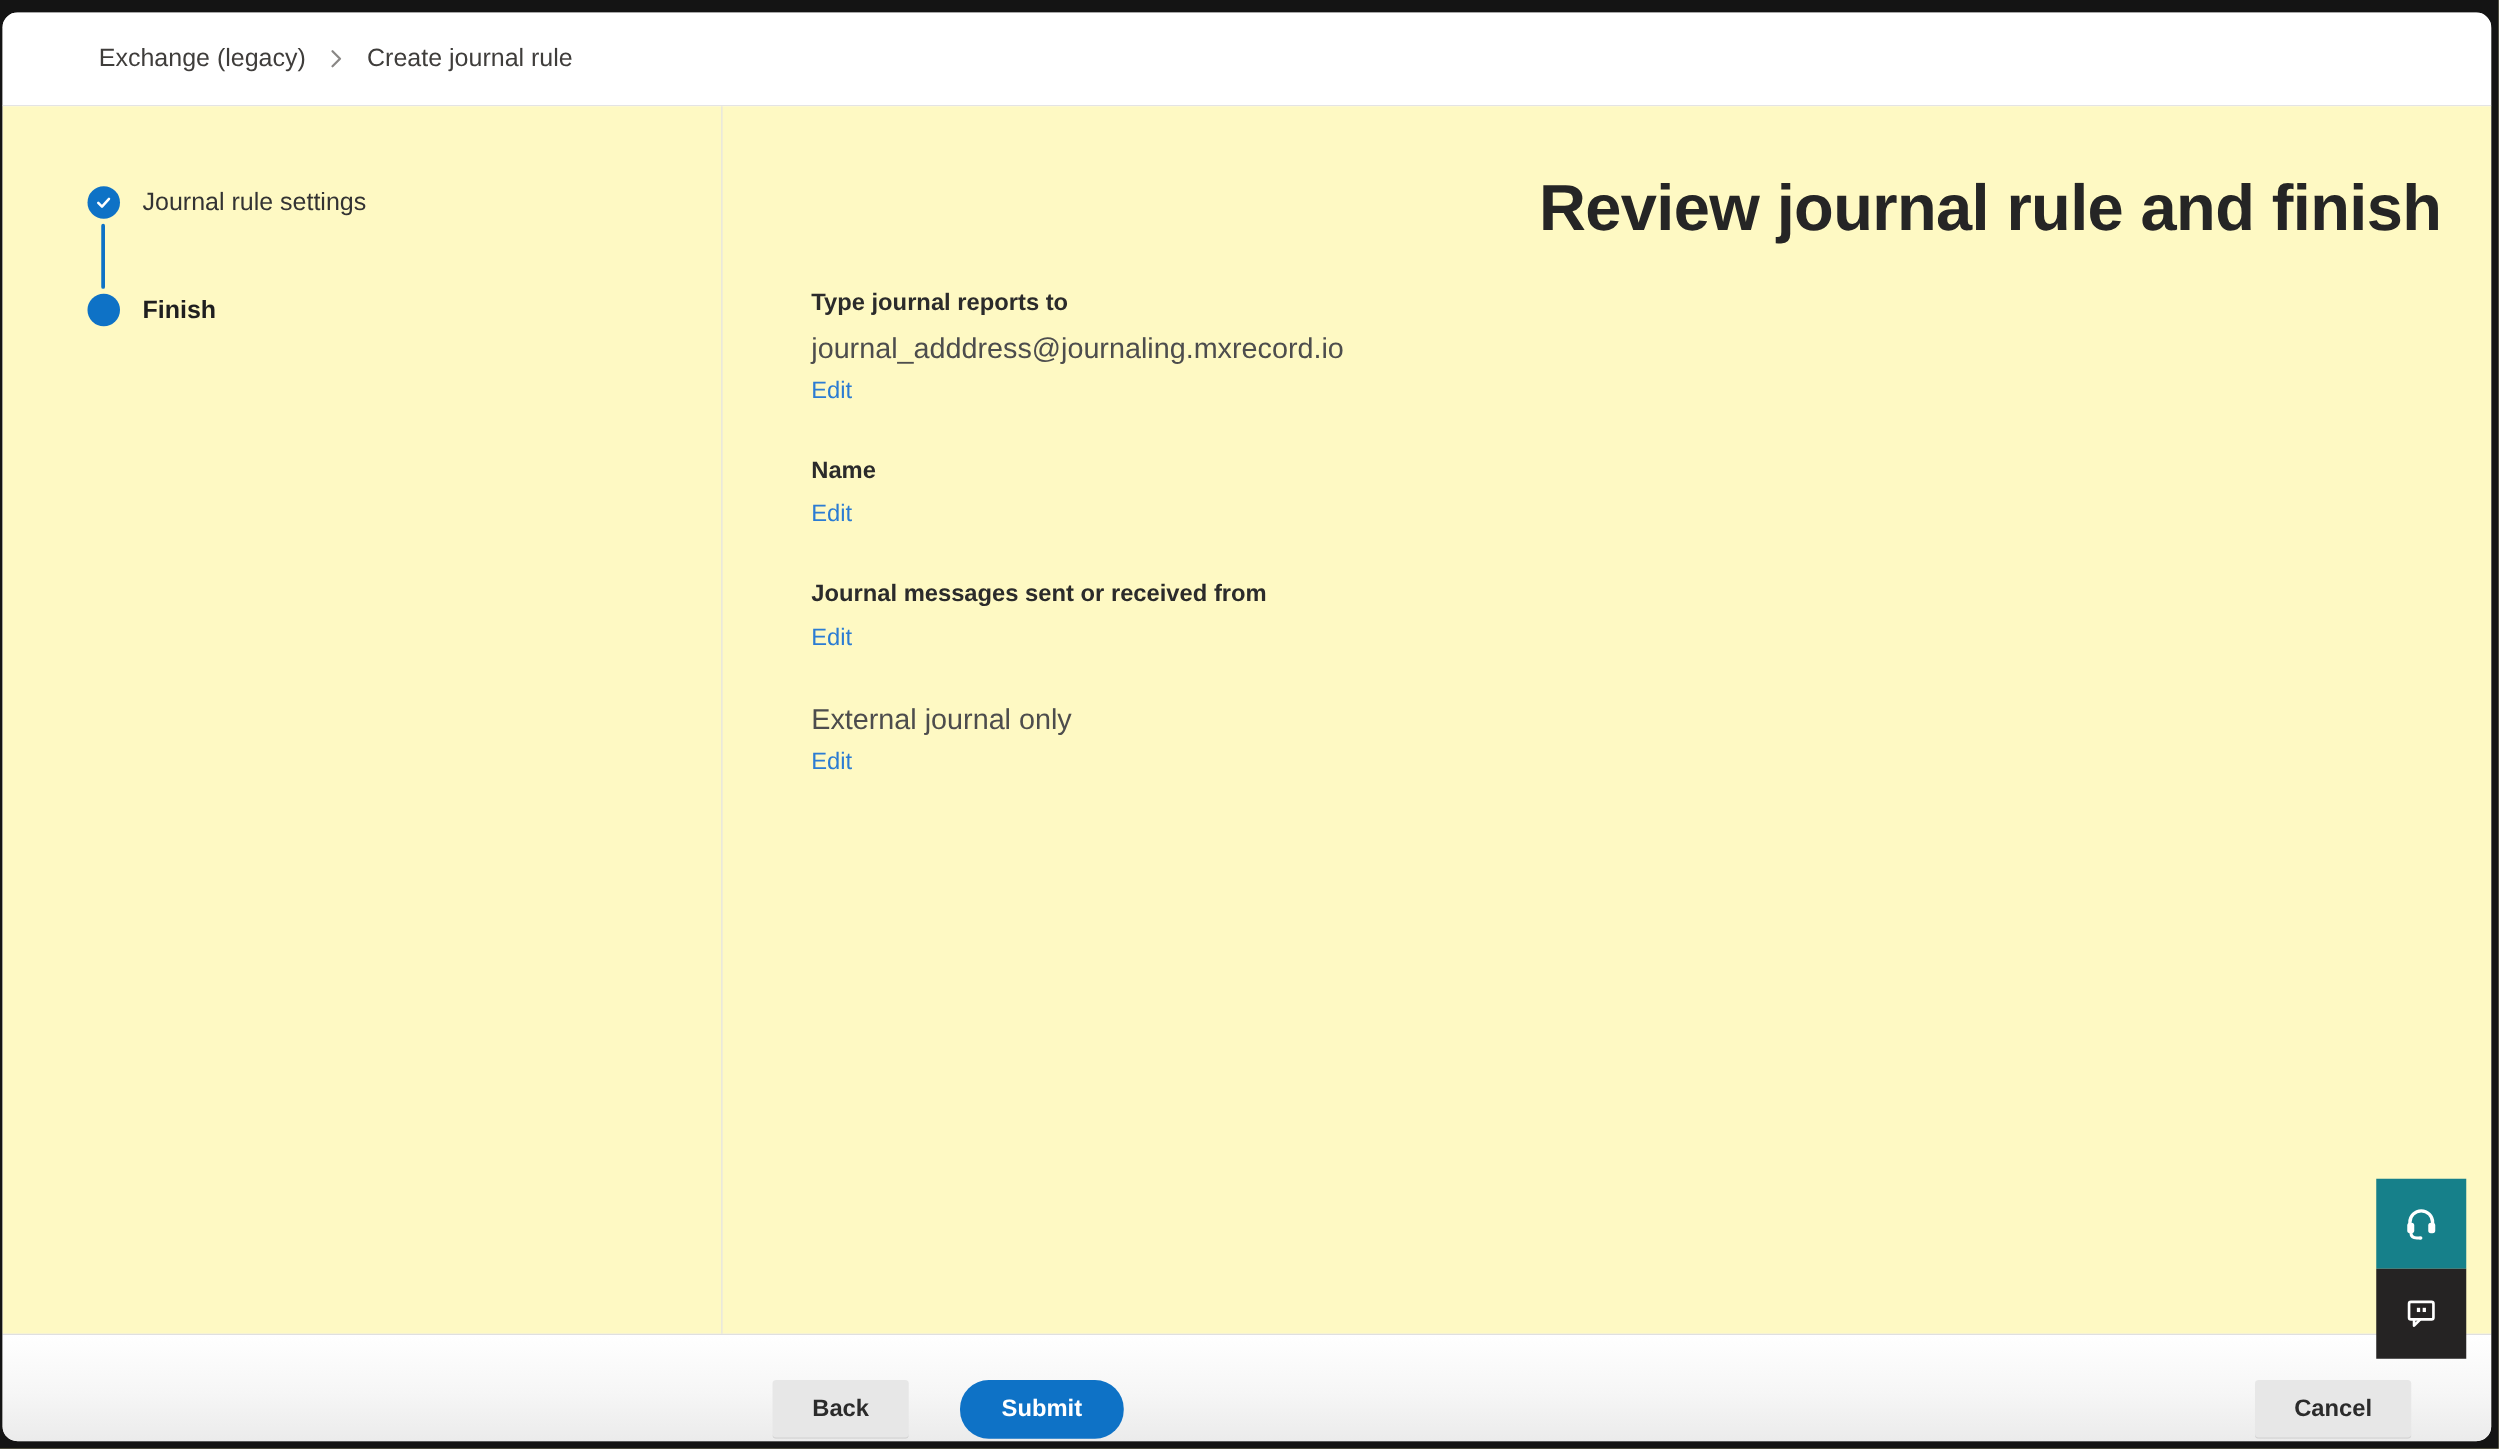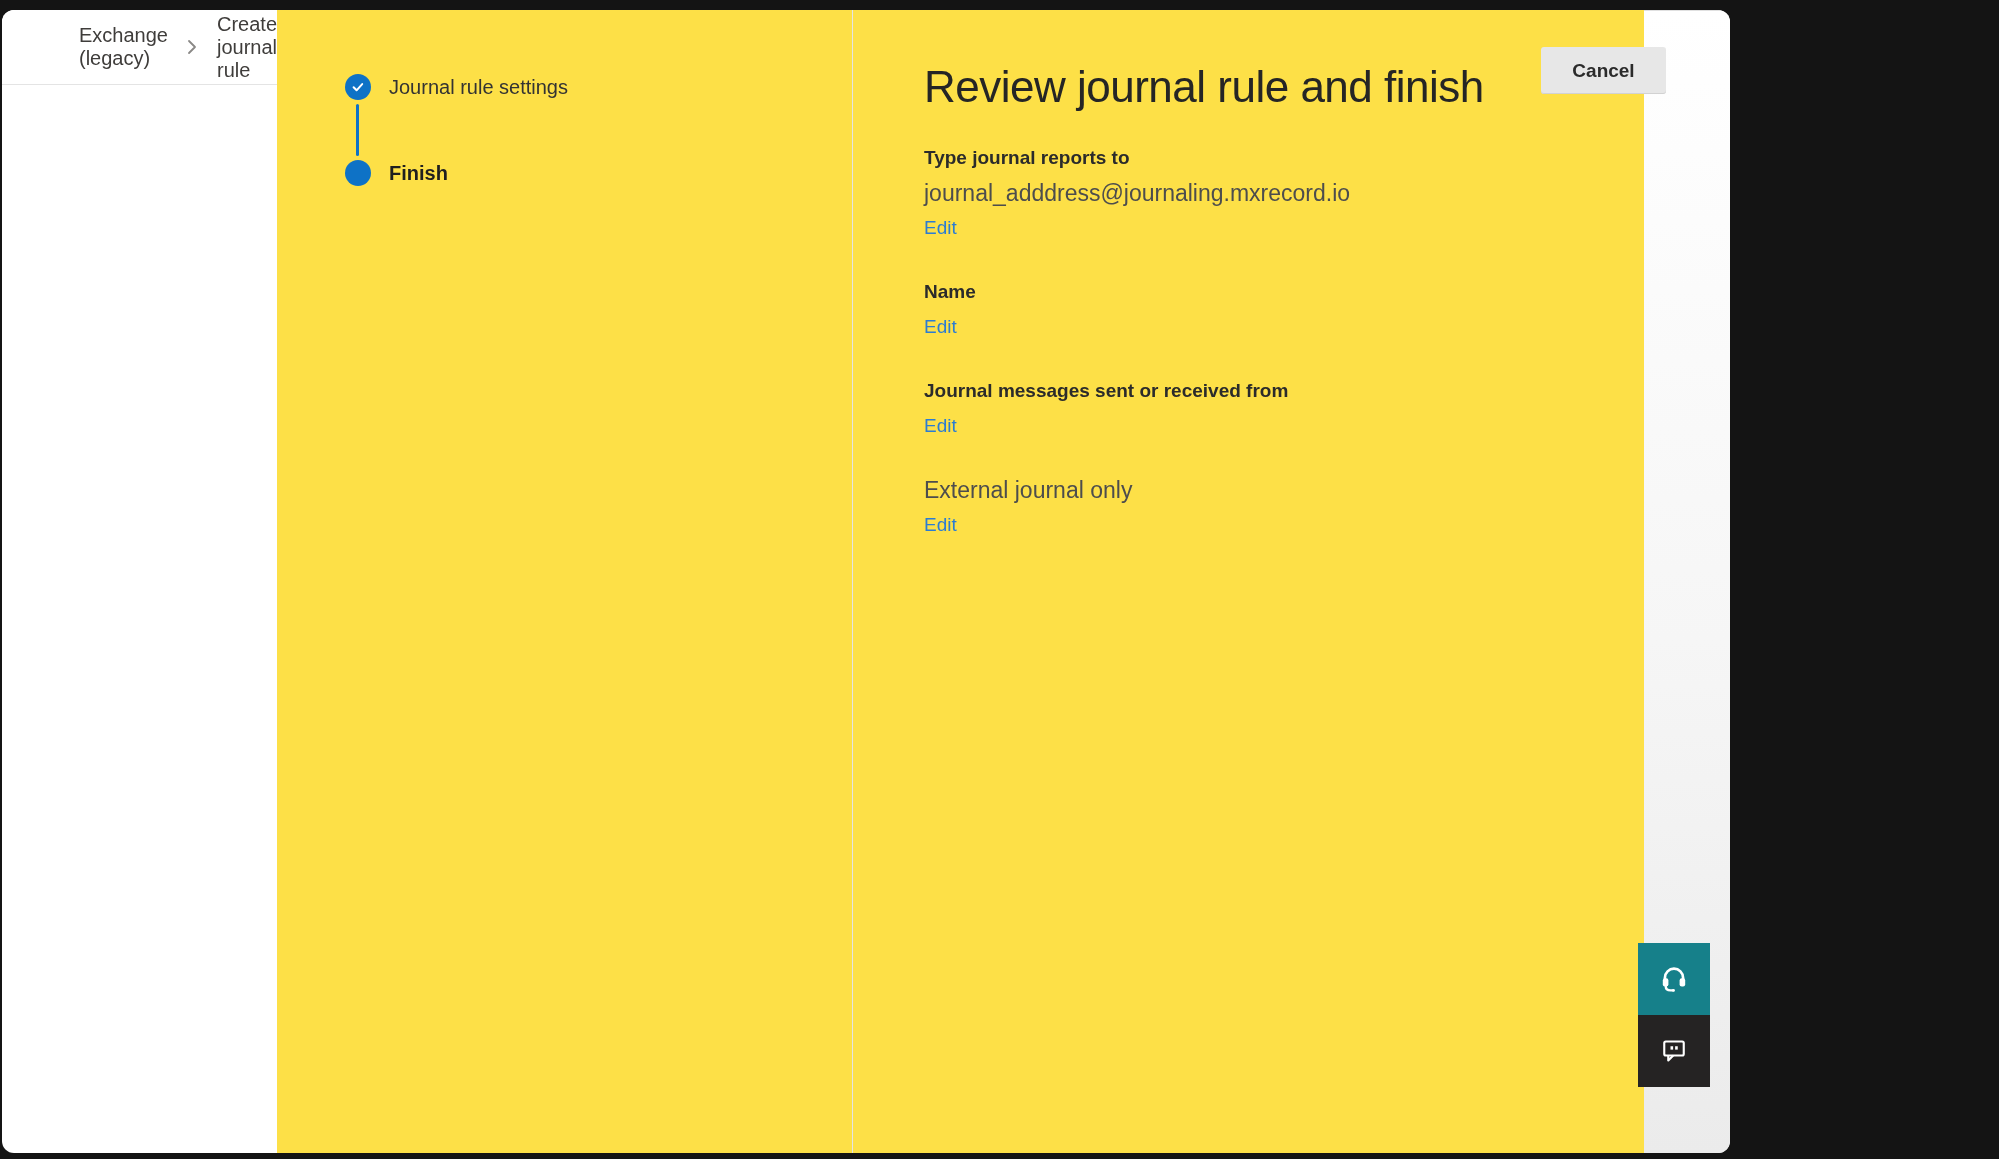--- a/index.html
+++ b/index.html
@@ -4,38 +4,38 @@
 <style>
   * { box-sizing: border-box; margin: 0; padding: 0; }
   html,body { width:1999px; height:1159px; overflow:hidden; }
   body {
     background:#141414;
     font-family:"Liberation Sans", sans-serif;
     color:#242424;
     position:relative;
   }
   .window{
-    position:absolute; left:2px; top:10px; width:1728px; height:1143px;
+    position:absolute; left:2px; top:10px; width:1991px; height:1143px;
     background:#ffffff; border-radius:12px; overflow:hidden;
-    display:flex; flex-direction:row;
+    display:flex; flex-direction:column;
   }
   
   .breadcrumb-bar{
     height:75px; flex:0 0 75px;
     display:flex; align-items:center;
     padding-left:77px;
     border-bottom:1px solid #e4e4e4;
     background:#fff;
   }
   .crumb{
     font-size:20px; color:#3f3d3b; text-decoration:none; cursor:pointer;
   }
   .chev{ margin:0 18px; display:flex; align-items:center; }
   
-  .main{ flex:1 1 auto; display:flex; min-height:0; background:#fde047; }
+  .main{ flex:1 1 auto; display:flex; min-height:0; background:#fef9c3; }
   .stepper{
     flex:0 0 576px; border-right:1px solid #e4e4e4; position:relative;
   }
   .step-circle{
     position:absolute; width:26px; height:26px; border-radius:50%;
     background:var(--accent); display:flex; align-items:center; justify-content:center;
   }
   .step-circle.c1{ left:68px; top:64px; }
   .step-circle.c2{ left:68px; top:150px; }
   .connector{
@@ -44,22 +44,23 @@
   }
   .step-label{
     position:absolute; left:112px; font-size:20px; line-height:26px; color:#333;
     white-space:nowrap; cursor:pointer;
   }
   .step-label.l1{ top:64px; }
   .step-label.l2{ top:150px; font-weight:700; color:#1f1f1f; cursor:default; }
   
   .content{ flex:1 1 auto; padding:52px 40px 0 71px; }
   h1{
-    font-size:44px; font-weight:400; letter-spacing:-0.5px; color:#252525;
+    font-size:52px; font-weight:700; letter-spacing:-0.5px; color:#252525;
     margin-bottom:34px;
+    text-align:right;
   }
   .section{ margin-bottom:40px; }
   .sec-label{ font-size:19px; font-weight:700; color:#2b2b2b; line-height:24px; margin-bottom:11px; }
   .sec-value{ font-size:23px; color:#4d4d4d; line-height:24px; margin-bottom:11px; }
   .sec-value:empty{ display:none; }
   .edit-link{ display:inline-block; font-size:19px; color:var(--link); line-height:24px; text-decoration:none; cursor:pointer; }
   
   .footer{
     flex:0 0 86px; position:relative;
     border-top:1px solid #e0e0e0;

